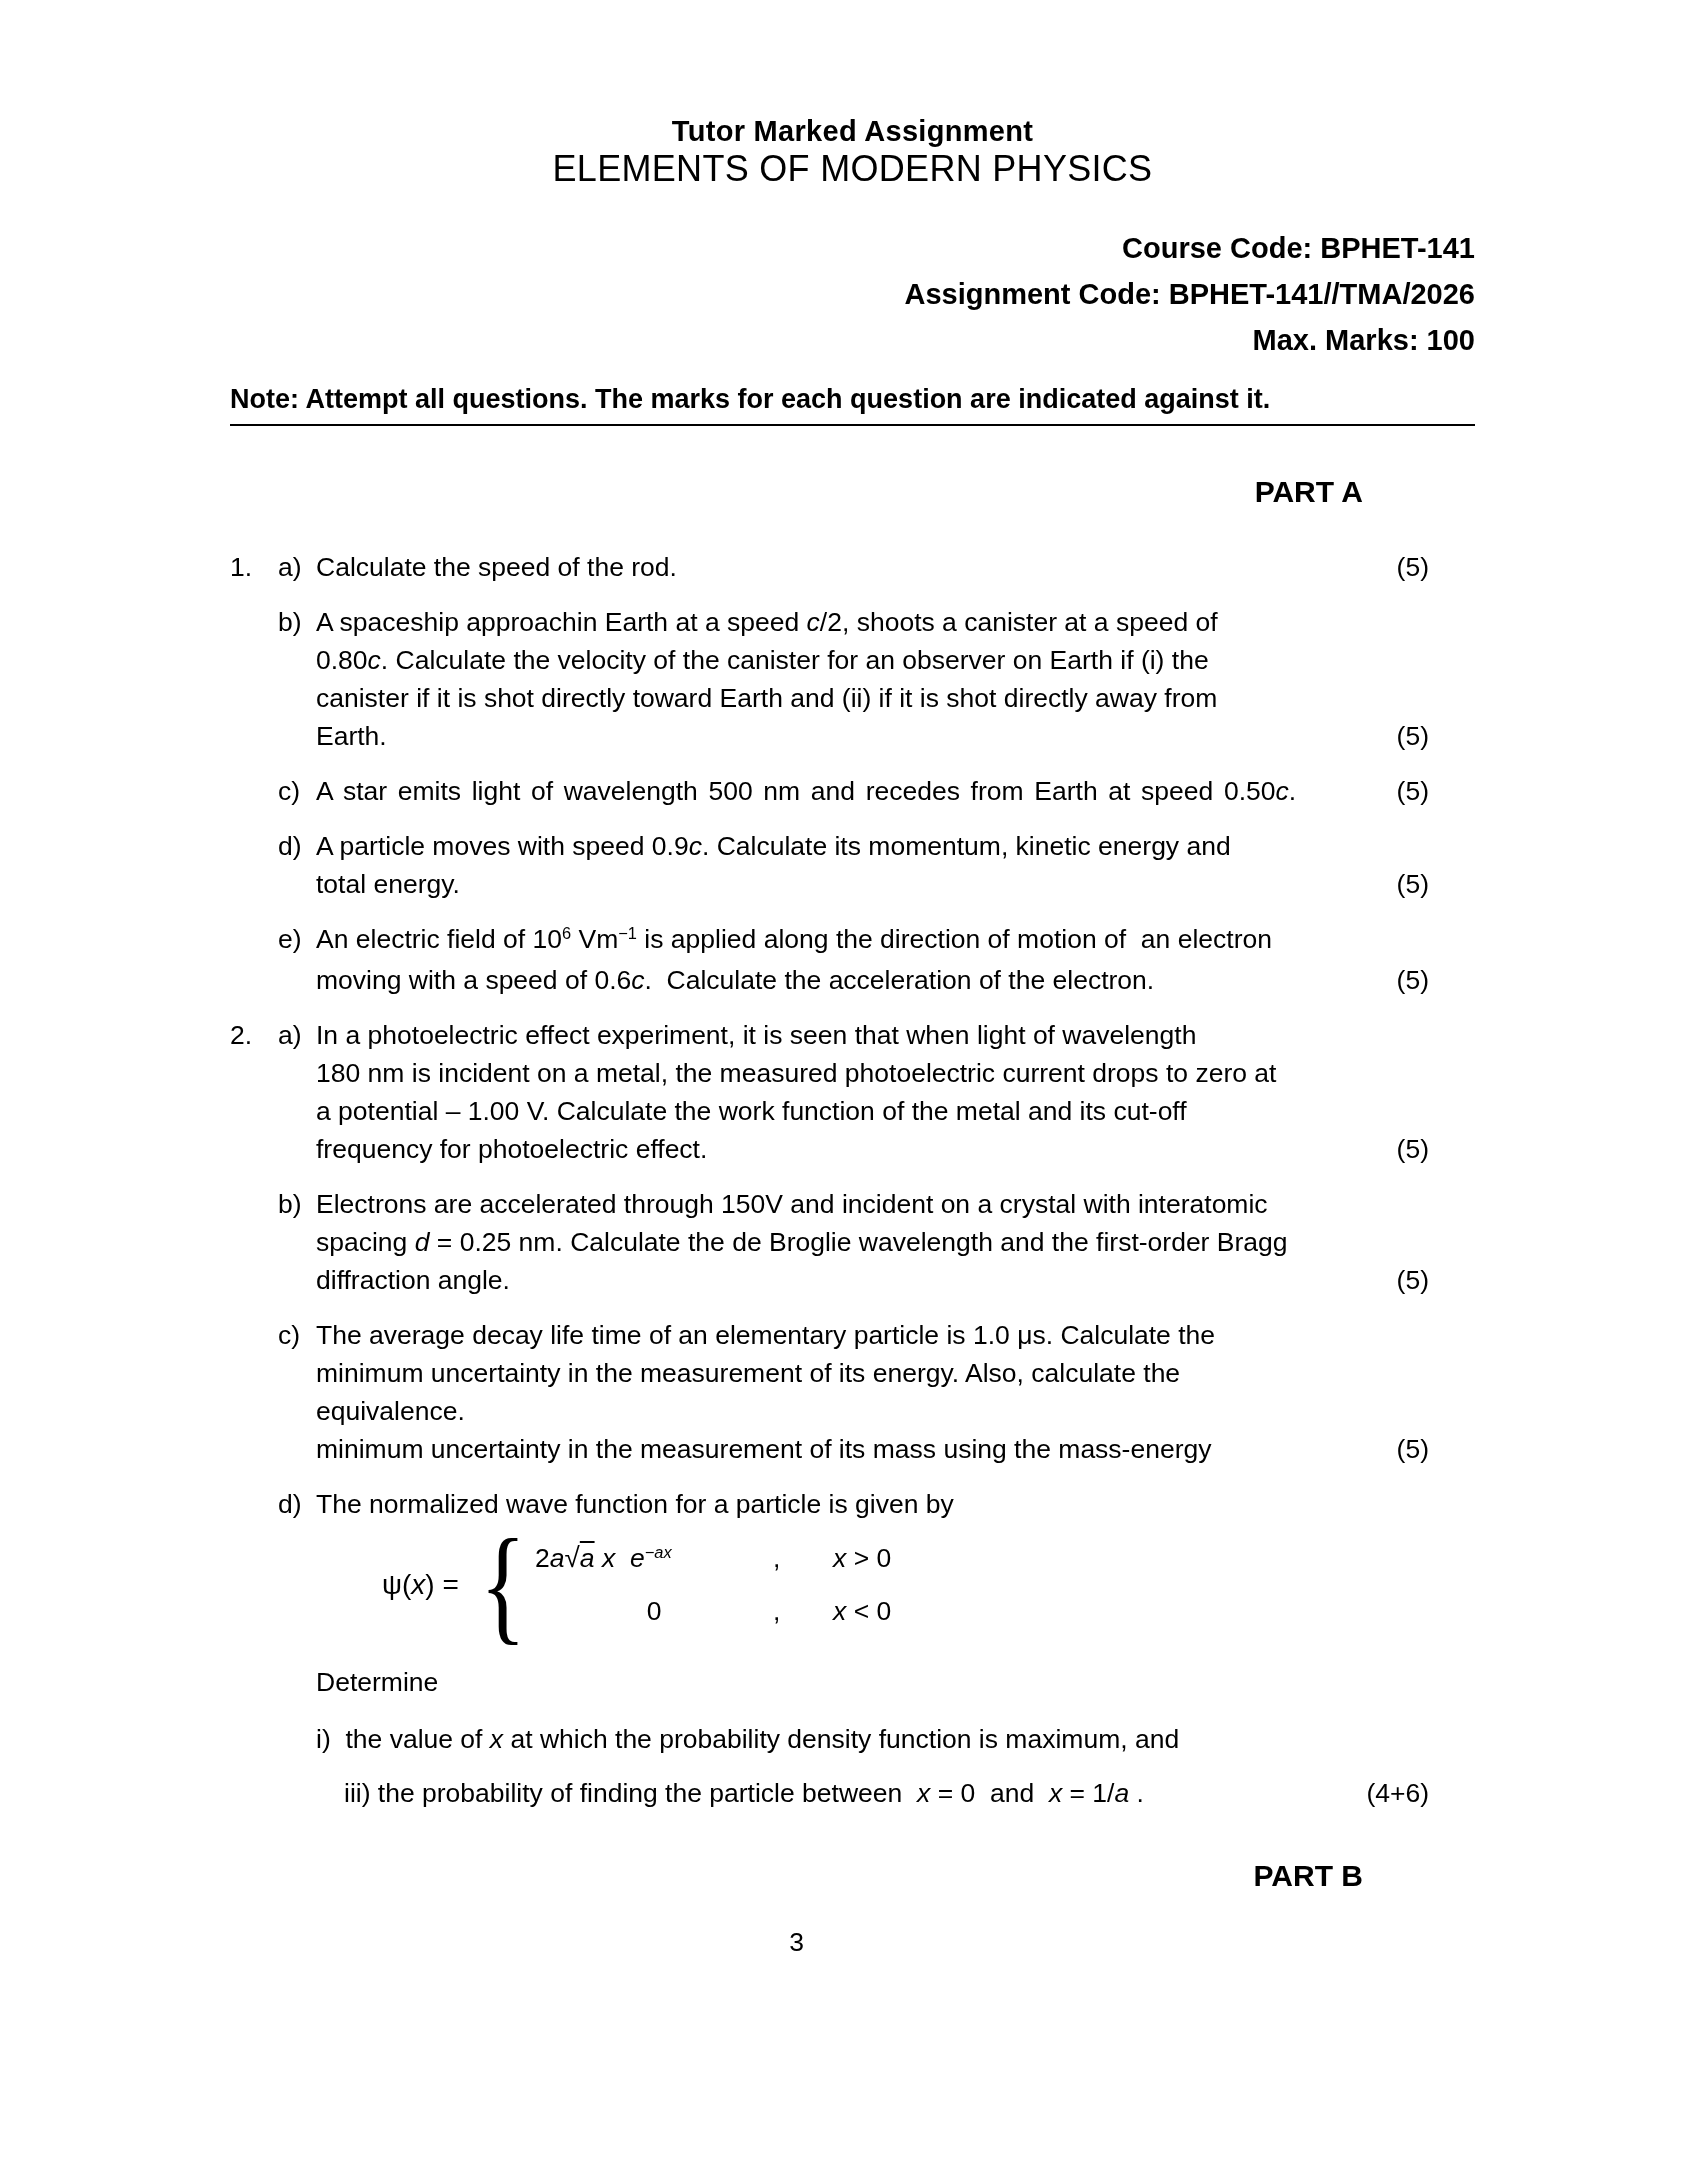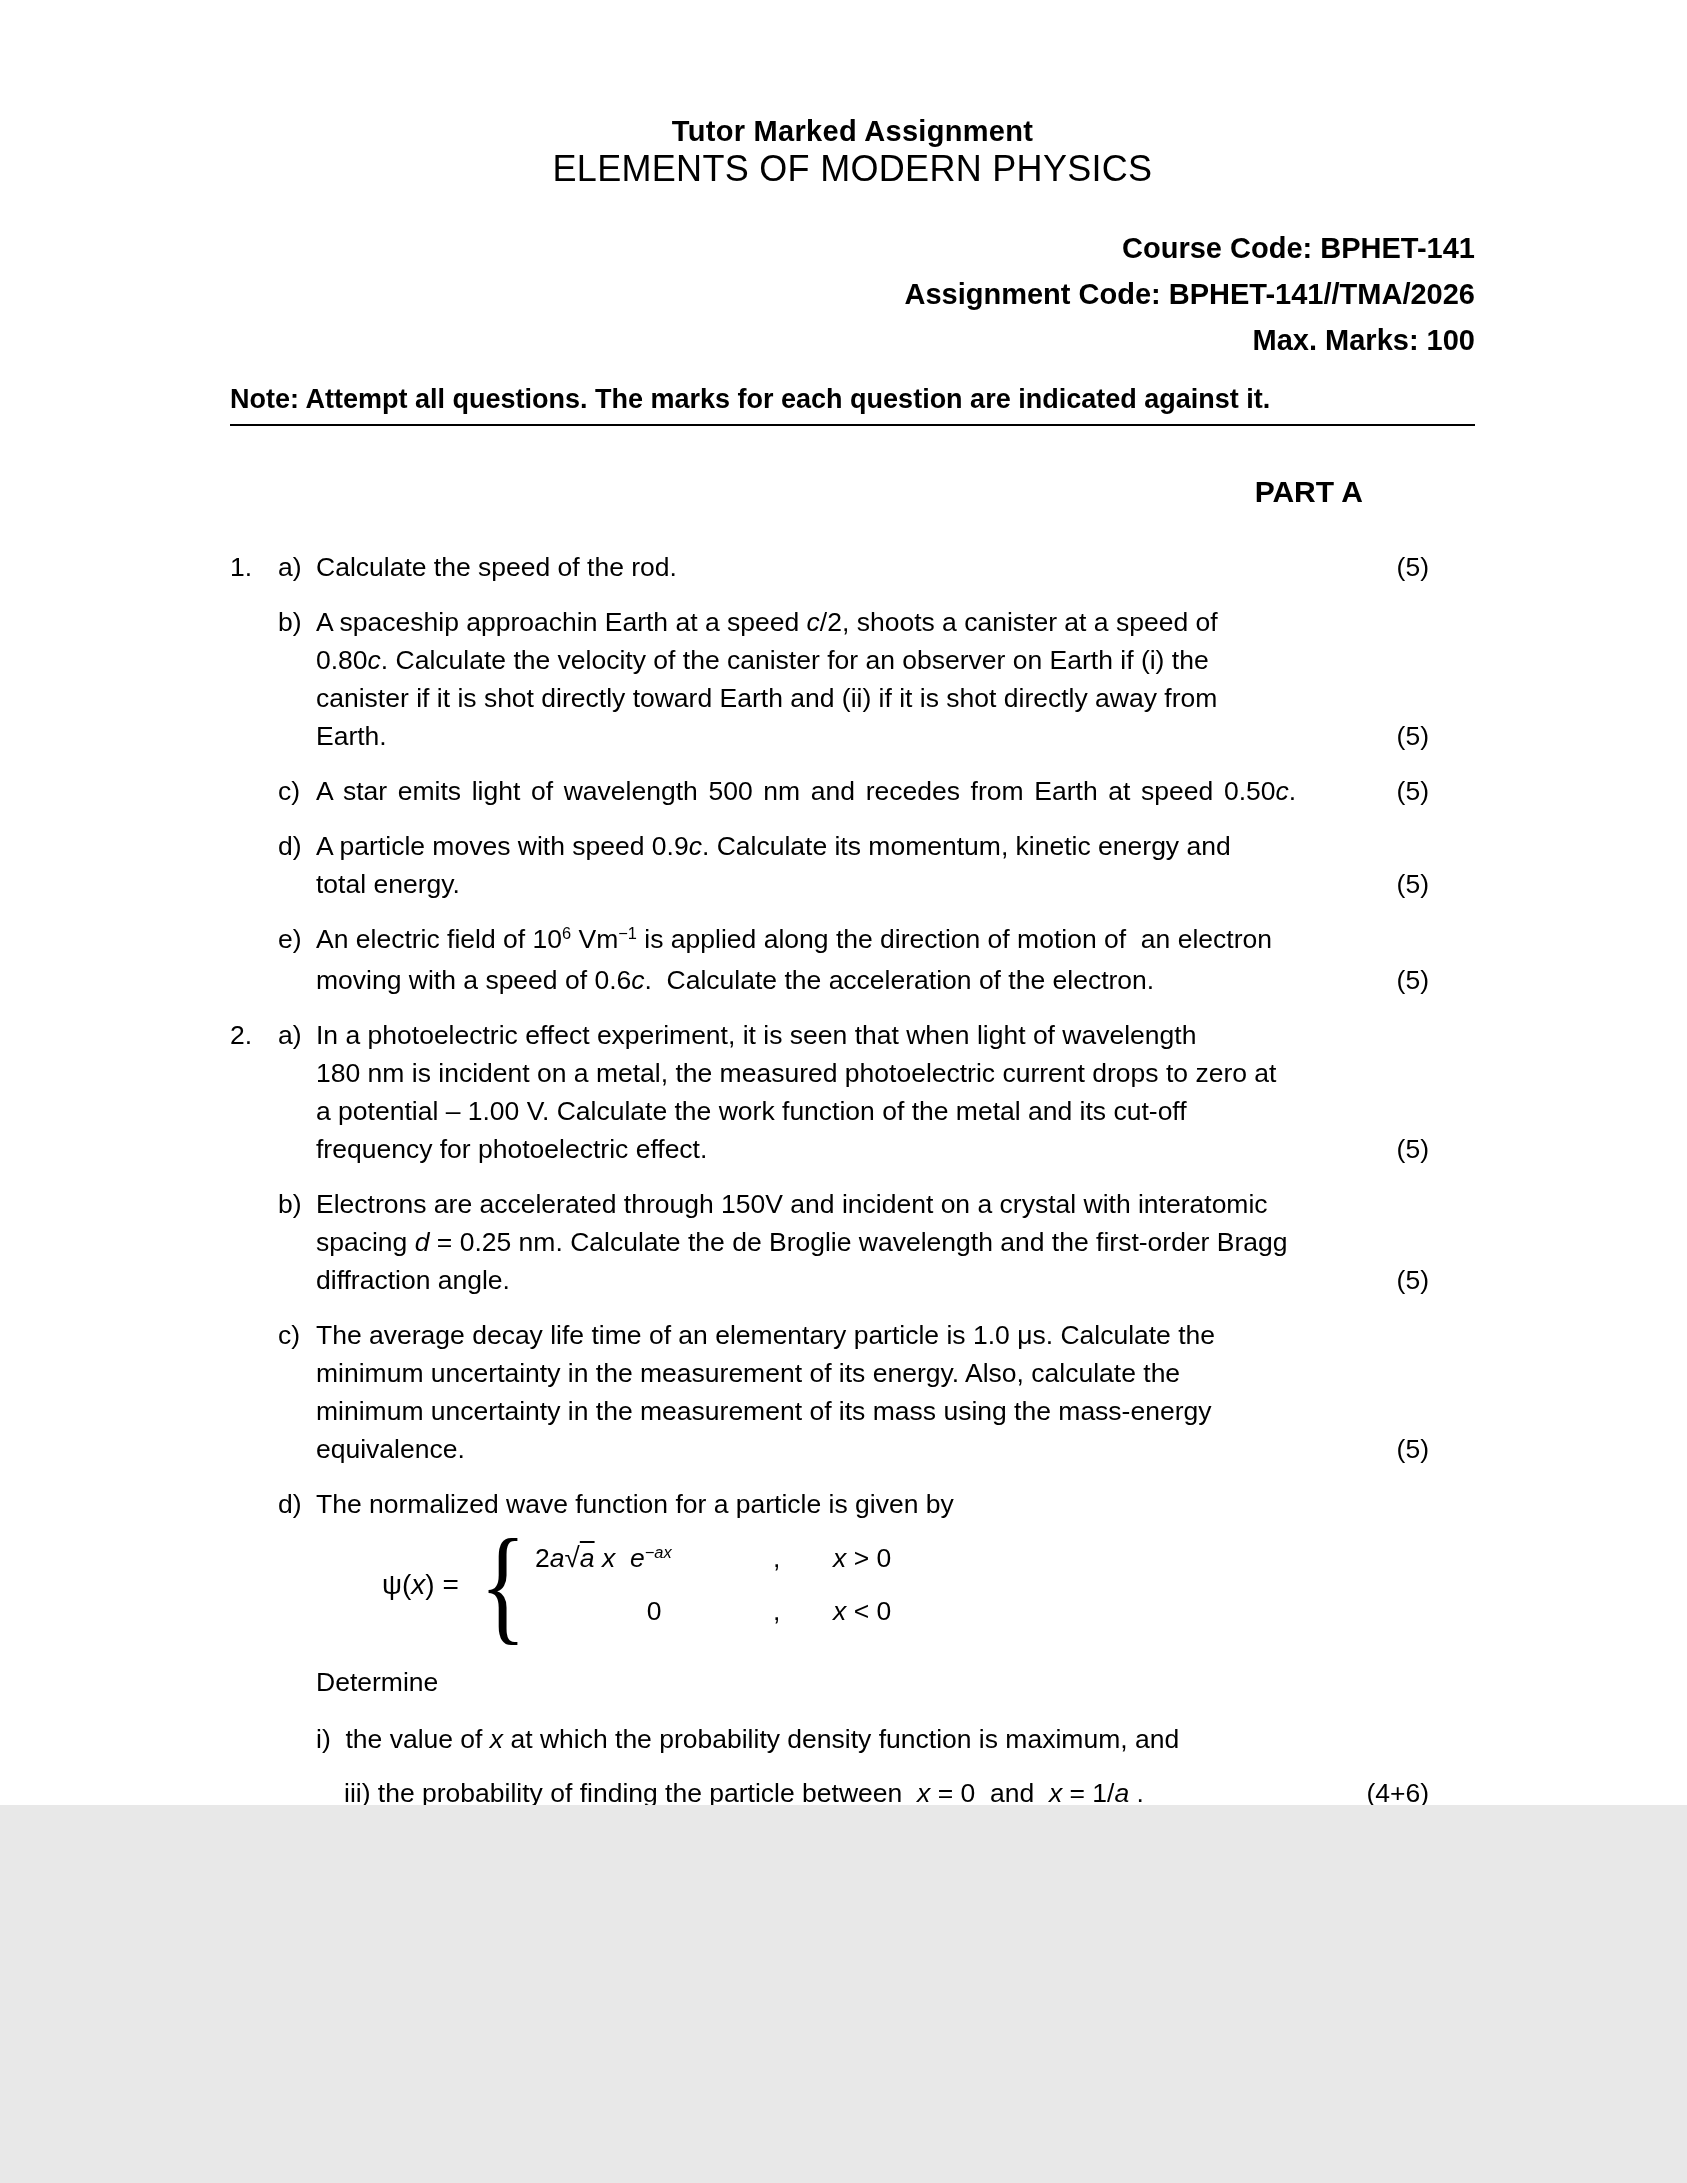--- a/index.html
+++ b/index.html
@@ -1,18 +1,18 @@
 <!DOCTYPE html>
 <html style="font-size:10.6px"><head>
 <meta charset="utf-8">
 <style>
   html,body{margin:0;padding:0;background:#e8e8e8;}
   .page{
     position:relative;
-    width:1687px;height:1805px;
+    width:1687px;height:2183px;
     background:#ffffff;
     box-sizing:border-box;
     padding:114px 212px 0 230px;
     font-family:"Liberation Sans", sans-serif;
     color:#000;
   }
   .t1{font-size:29px;font-weight:bold;text-align:center;line-height:34px;letter-spacing:0.3px;}
   .t2{font-size:36px;font-weight:normal;text-align:center;line-height:41px;letter-spacing:0.3px;}
   .codes{margin-top:36px;text-align:right;font-weight:bold;font-size:29px;line-height:46px;}
   .note{
@@ -146,22 +146,22 @@
       </div>
       <div class="marks">(5)</div>
     </div>
 
     <div class="subq">
       <div class="qnum"></div>
       <div class="qletter">c)</div>
       <div class="qbody">
         <div class="qline">The average decay life time of an elementary particle is 1.0 μs. Calculate the</div>
         <div class="qline">minimum uncertainty in the measurement of its energy. Also, calculate the</div>
+        <div class="qline">equivalence.</div>
         <div class="qline">minimum uncertainty in the measurement of its mass using the mass-energy</div>
-        <div class="qline">equivalence.</div>
       </div>
       <div class="marks">(5)</div>
     </div>
 
     <div class="subq">
       <div class="qnum"></div>
       <div class="qletter">d)</div>
       <div class="qbody">
         <div class="qline">The normalized wave function for a particle is given by</div>
 

